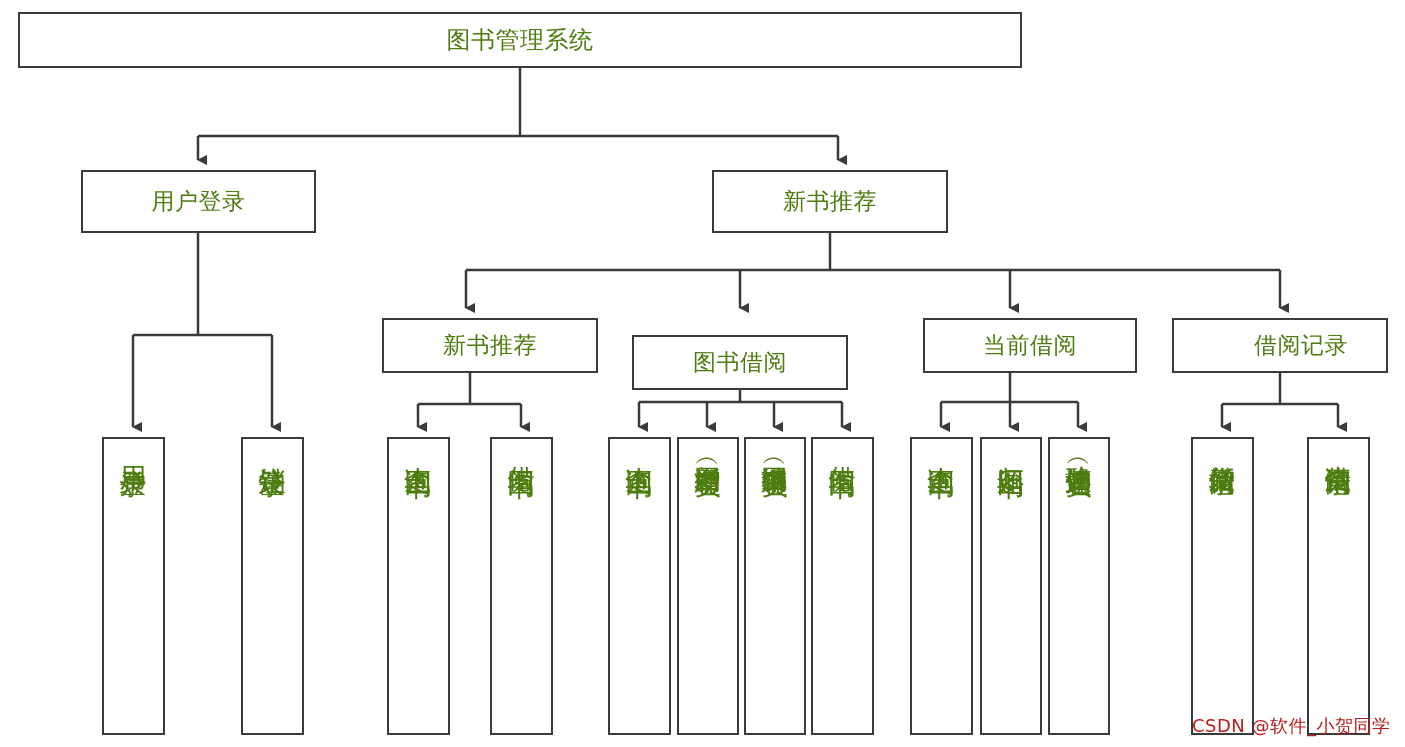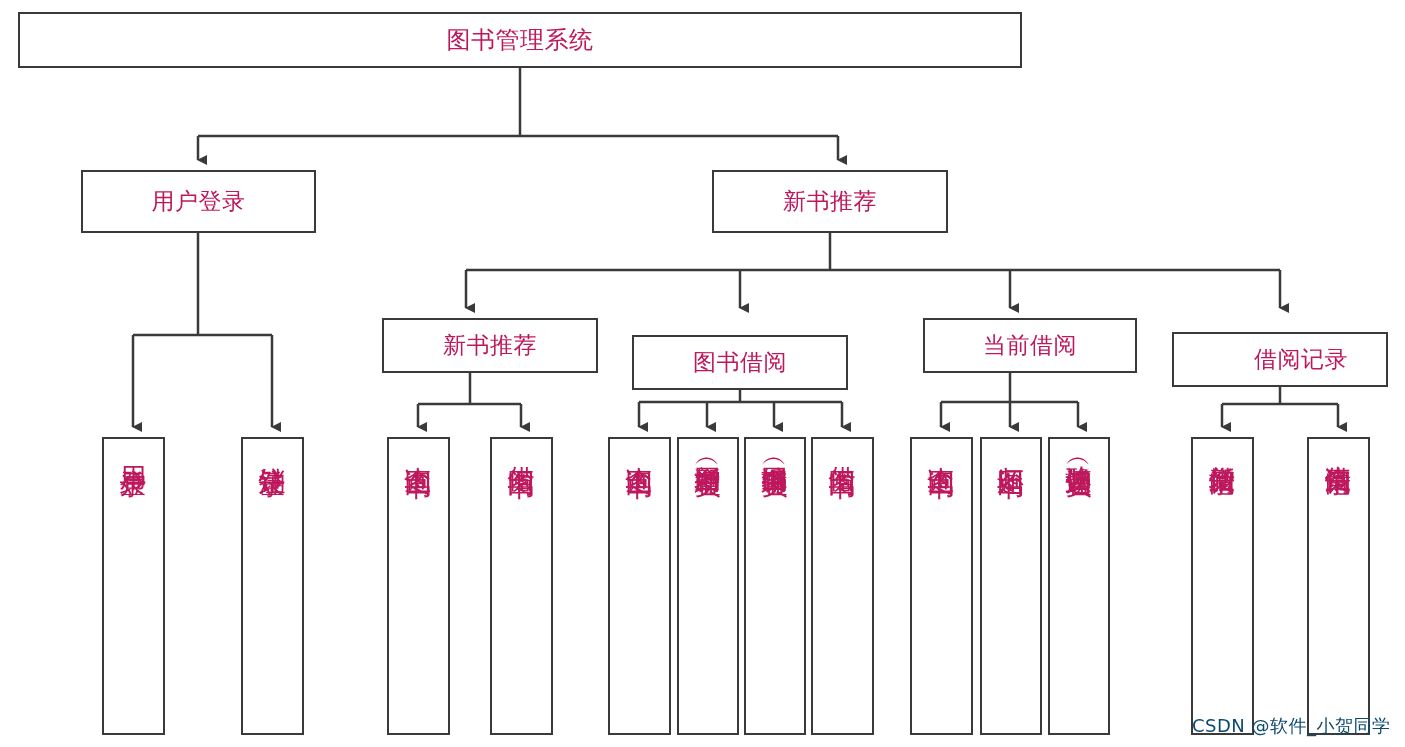--- a/index.html
+++ b/index.html
@@ -26,21 +26,21 @@
     pointer-events: none;
   }
   .node {
     position: absolute;
     box-sizing: border-box;
     border: 2.5px solid #3a3a3a;
     background: #ffffff;
     display: flex;
     align-items: center;
     justify-content: center;
-    color: #be185d;
+    color: #4d7c0f;
   }
   .node .label {
     font-size: 23px;
     line-height: 1.25;
     letter-spacing: 0.5px;
     white-space: nowrap;
   }
   .node.root .label { font-size: 24px; }
   .node.vertical {
     align-items: flex-start;
@@ -56,21 +56,21 @@
     white-space: nowrap;
     max-height: 100%;
   }
   .node.vertical.tall-text .label {
     font-size: 26px;
     letter-spacing: 1px;
   }
   .watermark {
     position: absolute;
     font-size: 18px;
-    color: #0c4a6e;
+    color: #b91c1c;
     letter-spacing: 0.5px;
     white-space: nowrap;
   }
 </style>
 </head>
 <body>
 
 <div id="canvas">
 
   <svg id="edges" viewBox="0 0 1405 747">
@@ -136,21 +136,21 @@
 
   <div class="node" style="left:382px; top:318px; width:216px; height:55px;">
     <span class="label">新书推荐</span>
   </div>
   <div class="node" style="left:632px; top:335px; width:216px; height:55px;">
     <span class="label">图书借阅</span>
   </div>
   <div class="node" style="left:903px; top:318px; width:214px; height:55px;margin-left:20px;">
     <span class="label">当前借阅</span>
   </div>
-  <div class="node" style="left:1172px; top:332px; width:216px; height:55px;padding-left:42px;">
+  <div class="node" style="left:1172px; top:318px; width:216px; height:55px;padding-left:42px;">
     <span class="label">借阅记录</span>
   </div>
 
   <div class="node vertical" style="left:102px; top:437px; width:63px; height:298px;">
     <span class="label">用户登录</span>
   </div>
   <div class="node vertical" style="left:241px; top:437px; width:63px; height:298px;">
     <span class="label">注销登录</span>
   </div>
 

